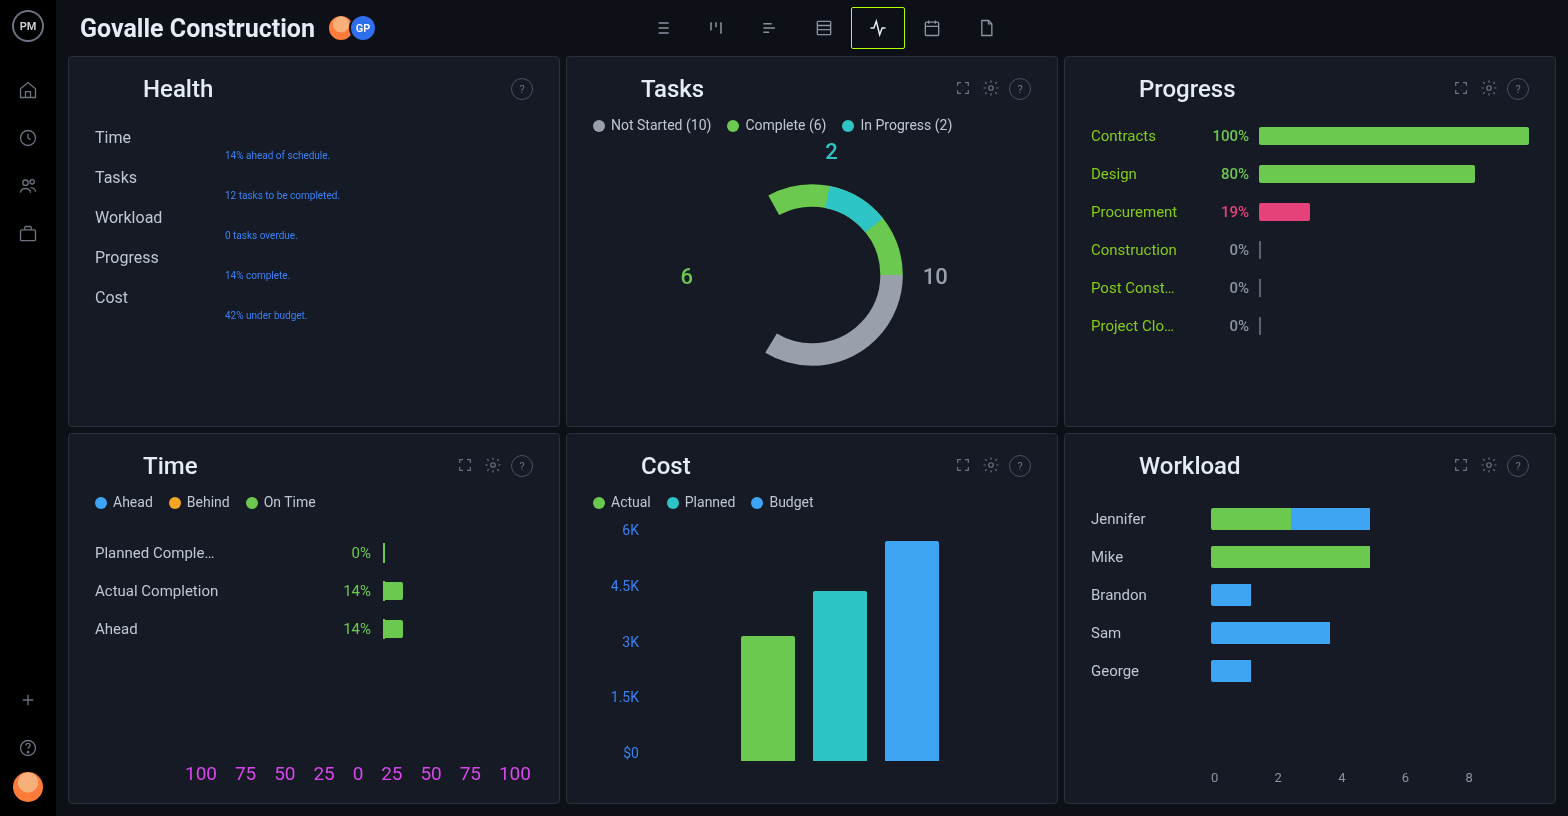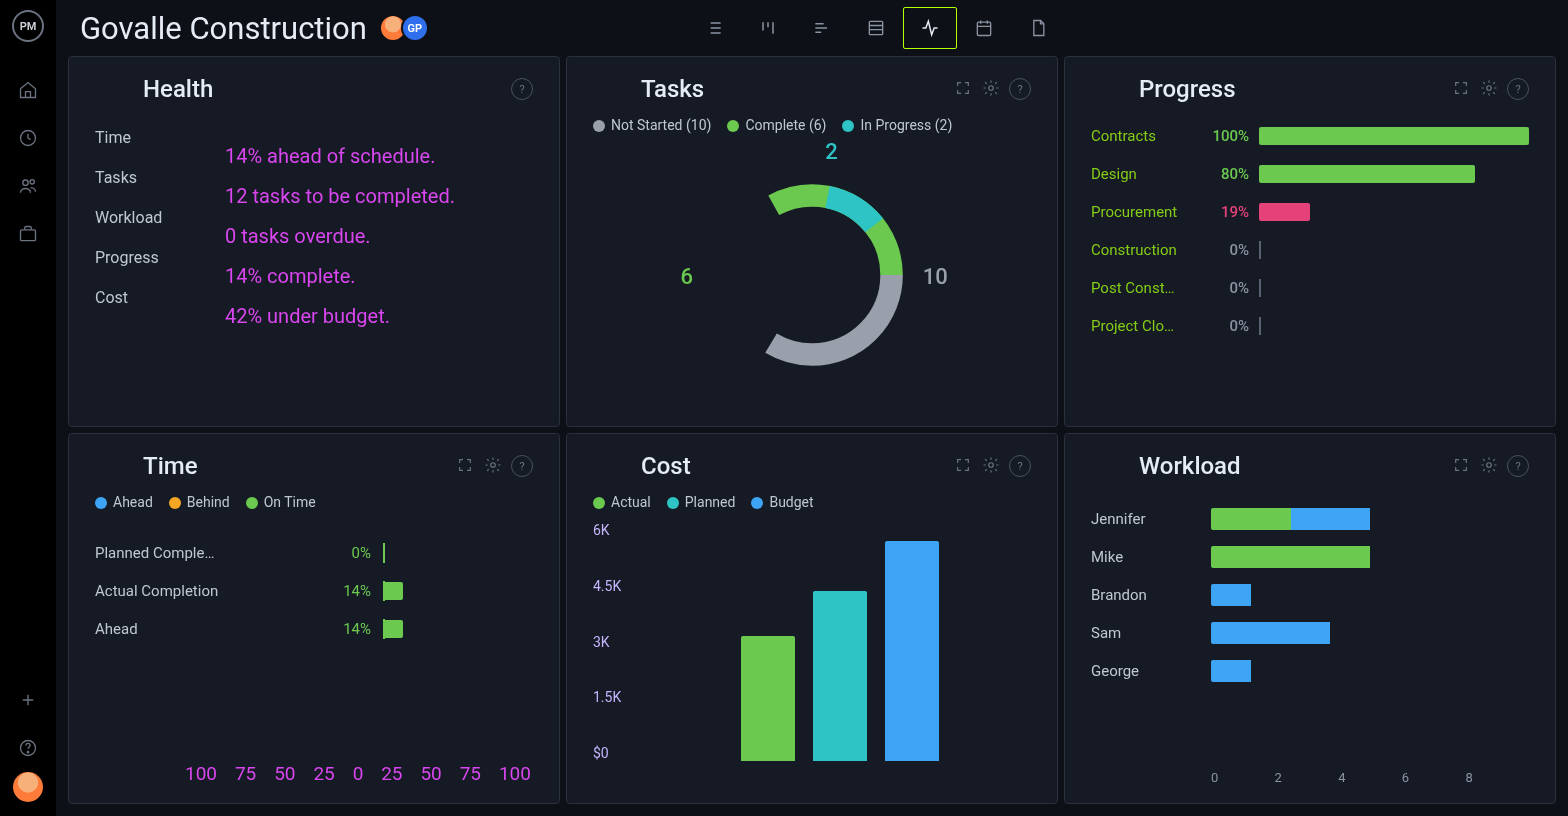--- a/index.html
+++ b/index.html
@@ -55,21 +55,21 @@
     width:30px;height:30px;border-radius:50%;
     background:radial-gradient(circle at 50% 35%, #f8b07a 0 40%, #ff7b3a 42% 100%);
     margin-bottom:14px;
   }
   
   .main{flex:1;display:flex;flex-direction:column;}
   .topbar{
     height:56px;display:flex;align-items:center;
     padding:0 24px;gap:18px;
   }
-  .topbar .title{font-size:31px;font-weight:400;color:#e6ecf5;text-align:center;}
+  .topbar .title{font-size:25px;font-weight:700;color:#e6ecf5;text-align:center;}
   .avatars{display:flex;}
   .avatars .av{
     width:28px;height:28px;border-radius:50%;
     margin-left:-6px;border:2px solid var(--bg);
     display:flex;align-items:center;justify-content:center;
     font-size:11px;font-weight:600;color:#fff;
   }
   .av1{background:radial-gradient(circle at 50% 35%, #f8b07a 0 40%, #ff7b3a 42% 100%);}
   .av2{background:#2f6fed;}
   .view-switch{display:flex;gap:0;margin-left:240px;}
@@ -91,21 +91,21 @@
     display:flex;flex-direction:column;
   }
   .card-header{display:flex;align-items:center;margin-bottom:14px;}
   .card-title{font-size:24px;font-weight:500;color:#e6ecf5;margin-left:48px;}
   .card-actions{margin-left:auto;display:flex;gap:8px;color:#6b7280;}
   .iconbtn{width:22px;height:22px;display:flex;align-items:center;justify-content:center;cursor:pointer;border:1px solid #4a5160;border-radius:50%;font-size:11px;}
   .iconbtn.noborder{border:none;width:20px;height:20px;}
   
   .kv{display:flex;align-items:center;height:40px;border-top:1px solid transparent;}
   .kv .k{width:130px;color:#c0c7d4;font-size:16px;}
-  .kv .v{color:#d946ef;font-size:20px;margin-top:36px;}
+  .kv .v{color:#3b82f6;font-size:10px;margin-top:36px;}
   
   .legend{display:flex;gap:16px;flex-wrap:wrap;margin-bottom:8px;font-size:14px;color:#c0c7d4;}
   .dot{width:12px;height:12px;border-radius:50%;display:inline-block;margin-right:6px;vertical-align:middle;}
   .donut-wrap{flex:1;display:flex;align-items:center;justify-content:center;position:relative;}
   .donut-label{position:absolute;font-size:22px;font-weight:500;}
   
   .prow{display:flex;align-items:center;height:38px;font-size:15px;gap:10px;}
   .prow .plabel{width:104px;white-space:nowrap;overflow:hidden;text-overflow:ellipsis;color:#84cc16;}
   .prow .ppct{width:44px;text-align:right;font-weight:500;}
   .prow .pbar{flex:1;height:18px;display:flex;}
@@ -113,21 +113,21 @@
   
   .trow{display:flex;align-items:center;height:38px;font-size:15px;}
   .trow .tlabel{width:230px;white-space:nowrap;overflow:hidden;text-overflow:ellipsis;color:#c0c7d4;}
   .trow .tpct{width:46px;text-align:right;color:var(--accent-green);}
   .trow .tbar-wrap{flex:1;margin-left:12px;display:flex;align-items:center;}
   .tbar-wrap .zero-tick{width:2px;height:20px;background:var(--accent-green);}
   .tbar-wrap .tfill{height:18px;background:var(--accent-green);border-radius:0 2px 2px 0;}
   .axis{display:flex;justify-content:space-between;color:#d946ef;font-size:19px;margin-top:auto;padding:0 2px;}
   
   .cost-chart{flex:1;display:flex;}
-  .cost-yaxis{width:54px;display:flex;flex-direction:column;justify-content:space-between;align-items:flex-start;color:#c4b5fd;font-size:14px;padding:4px 8px 24px 0;}
+  .cost-yaxis{width:54px;display:flex;flex-direction:column;justify-content:space-between;align-items:flex-end;color:#3b82f6;font-size:14px;padding:4px 8px 24px 0;}
   .cost-plot{flex:1;display:flex;align-items:flex-end;justify-content:center;gap:18px;padding-bottom:24px;border-left:1px solid transparent;}
   .cost-bar{width:54px;border-radius:2px 2px 0 0;}
   
   .wrow{display:flex;align-items:center;height:38px;font-size:15px;}
   .wrow .wname{width:120px;color:#c0c7d4;}
   .wrow .wbar{flex:1;height:22px;display:flex;border-radius:2px;overflow:hidden;}
   .wseg{height:100%;}
   .waxis{display:flex;color:#8b93a3;font-size:13px;margin-top:auto;padding-left:120px;}
   .waxis span{flex:1;text-align:left;}
 </style>

